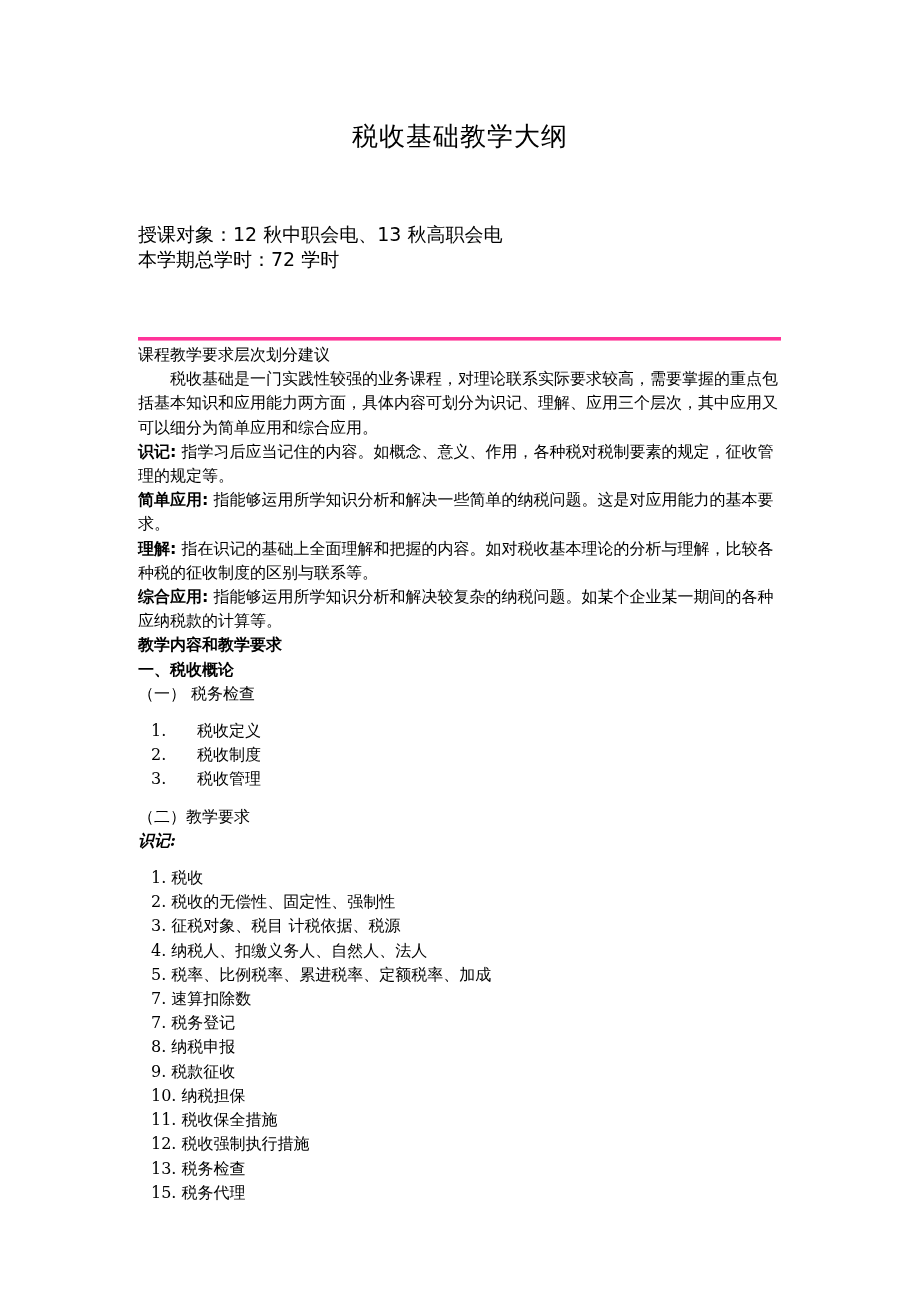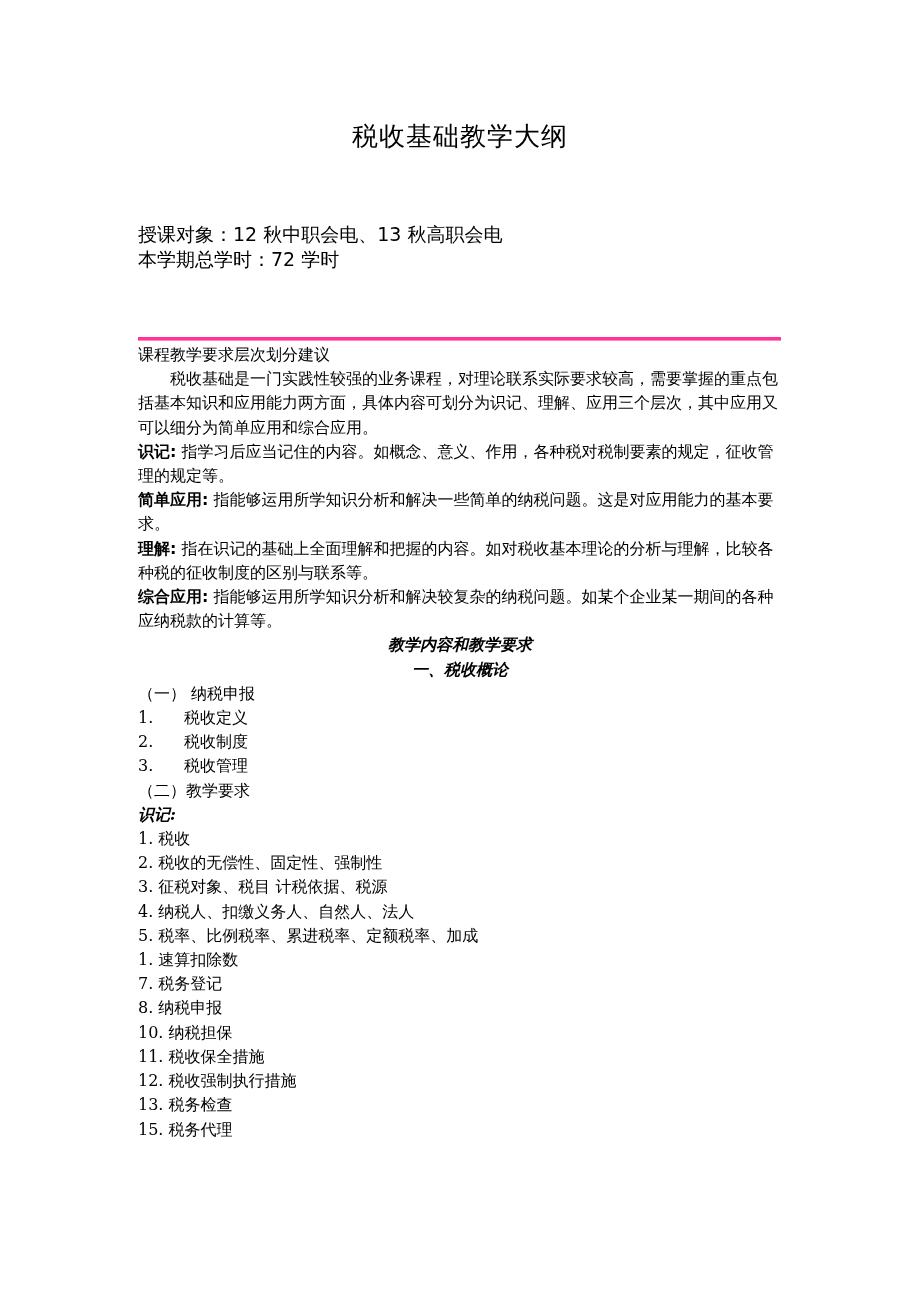--- a/index.html
+++ b/index.html
@@ -68,29 +68,27 @@
       font-size: 16px;
     }
     .indent {
       text-indent: 2em;
     }
     .label-bold {
       font-family: "DejaVu Sans", "Liberation Sans", sans-serif;
       font-weight: bold;
     }
     .center {
-      text-align: center;
       font-family: "DejaVu Sans", "Liberation Sans", sans-serif;
       font-weight: bold;
       font-size: 16px;
-      font-style: italic;
     }
     .list {
       list-style: none;
-      margin: 0;
+      margin: 13px;
       padding: 0;
     }
     .list li {
       margin: 0;
       padding: 0;
     }
     .italic-label {
       font-style: italic;
       font-weight: bold;
     }
@@ -123,39 +121,40 @@
     <p>
       <span class="label-bold">理解:</span><span> 指在识记的基础上全面理解和把握的内容。如对税收基本理论的分析与理解，比较各种税的征收制度的区别与联系等。</span>
     </p>
     <p>
       <span class="label-bold">综合应用:</span><span> 指能够运用所学知识分析和解决较复杂的纳税问题。如某个企业某一期间的各种应纳税款的计算等。</span>
     </p>
 
     <p class="center">教学内容和教学要求</p>
     <p class="center">一、税收概论</p>
 
-    <p><span>（一）  纳税申报</span></p>
+    <p><span>（一）  税务检查</span></p>
     <ul class="list">
       <li><span class="num gap">1.</span><span>税收定义</span></li>
       <li><span class="num gap">2.</span><span>税收制度</span></li>
       <li><span class="num gap">3.</span><span>税收管理</span></li>
     </ul>
 
     <p><span>（二）教学要求</span></p>
     <p class="italic-label">识记:</p>
 
     <ul class="list">
       <li>1. 税收</li>
       <li>2. 税收的无偿性、固定性、强制性</li>
       <li>3. 征税对象、税目 计税依据、税源</li>
       <li>4. 纳税人、扣缴义务人、自然人、法人</li>
       <li>5. 税率、比例税率、累进税率、定额税率、加成</li>
-      <li>1. 速算扣除数</li>
+      <li>7. 速算扣除数</li>
       <li>7. 税务登记</li>
       <li>8. 纳税申报</li>
+      <li>9. 税款征收</li>
       <li>10. 纳税担保</li>
       <li>11. 税收保全措施</li>
       <li>12. 税收强制执行措施</li>
       <li>13. 税务检查</li>
       <li>15. 税务代理</li>
     </ul>
   </div>
 </div>
 
 </body></html>

